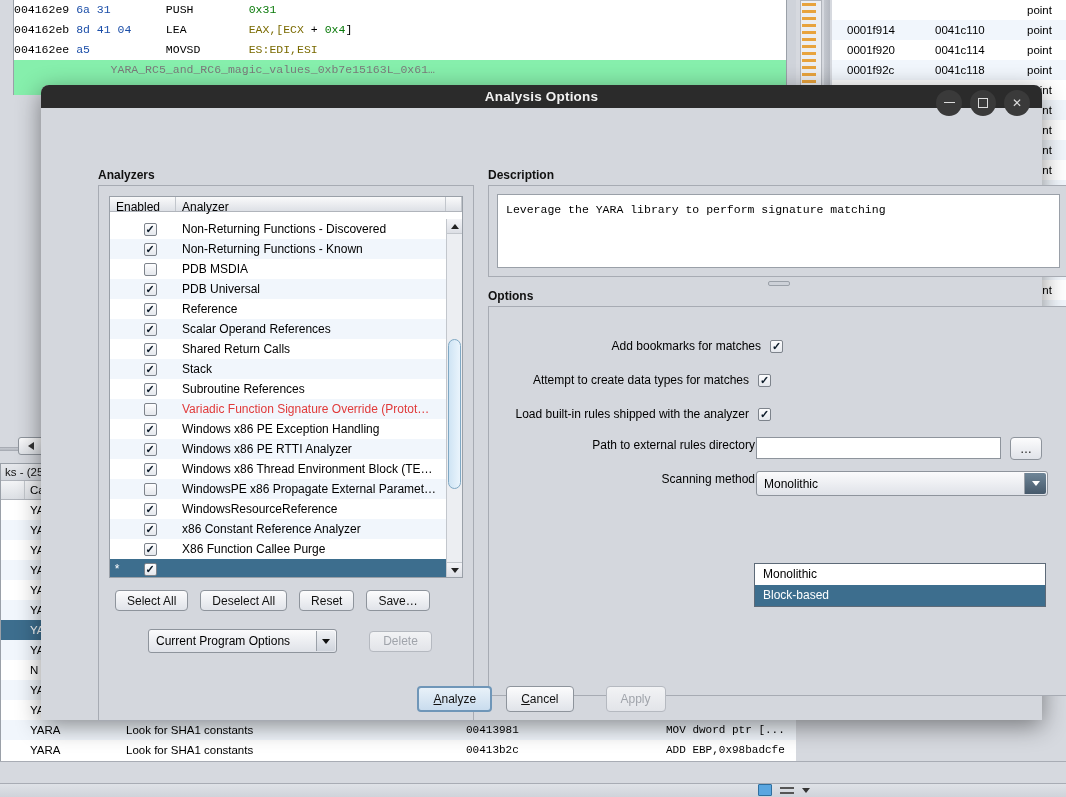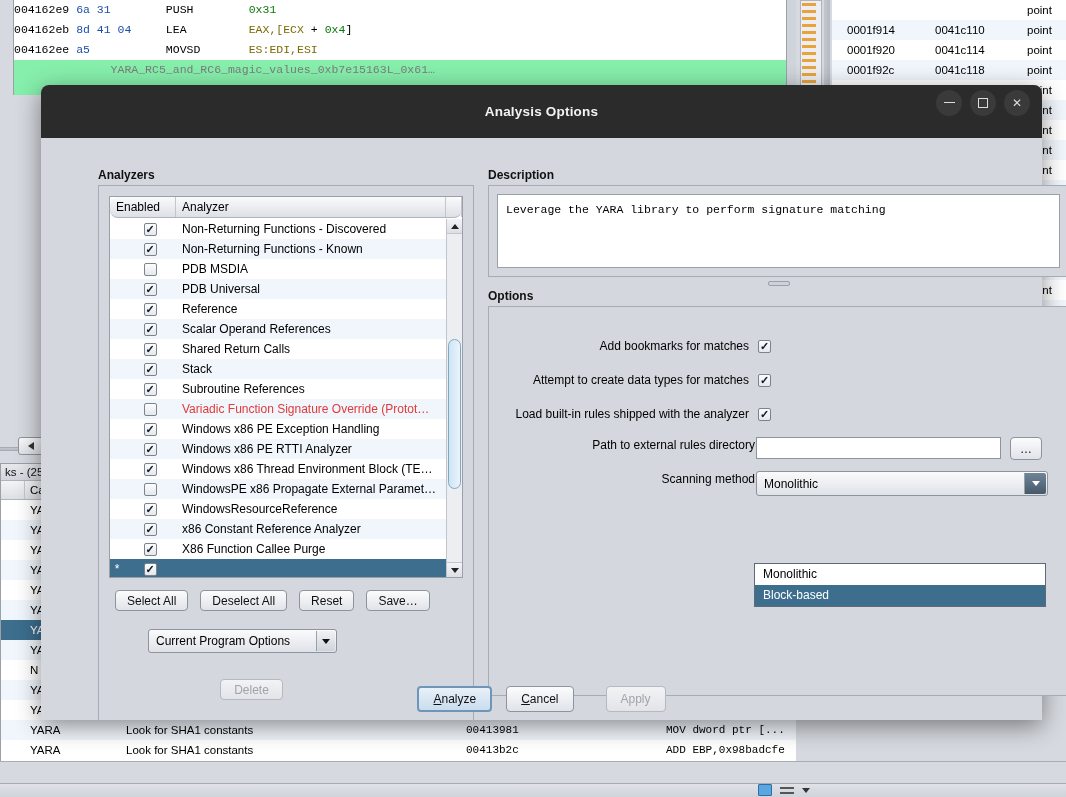--- a/index.html
+++ b/index.html
@@ -156,21 +156,21 @@
   }
 
   
   .dialog {
     position:absolute; left:41px; top:85px; width:1001px; height:635px;
     background:#d4d7dd;
     border-radius:8px 8px 0 0;
     box-shadow:0 6px 24px rgba(0,0,0,.45);
   }
   .dlg-title {
-    height:53px; background:#2b2b2b; border-radius:8px 8px 0 0;
+    height:23px; background:#2b2b2b; border-radius:8px 8px 0 0;
     display:flex; align-items:center; justify-content:center; position:relative;
   }
   .dlg-title span.t { color:#f2f2f2; font-size:13.5px; font-weight:bold; letter-spacing:.2px;}
   .wbtns { position:absolute; right:12px; top:0; height:35px; display:flex; align-items:center; gap:8px;}
   .wbtn { width:26px; height:26px; border-radius:50%; background:#3a3a3a;
     display:flex; align-items:center; justify-content:center; color:#dcdcdc; font-size:12px; cursor:pointer;}
   .wbtn .mn { width:11px; height:1.6px; background:#dcdcdc; }
   .wbtn .mx { width:10px; height:10px; border:1.6px solid #dcdcdc; }
 
   .dlg-body { position:absolute; left:0; top:35px; right:0; bottom:0; padding:12px 14px 0 14px; }
@@ -179,22 +179,22 @@
   .gtitle { font-size:12px; font-weight:bold; color:#111; margin-bottom:3px; }
   .gbox { border:1px solid #a7abb3; background:#d4d7dd; }
 
   .left-col { position:absolute; left:57px; top:48px; width:376px; height:557px; }
   .right-col { position:absolute; left:447px; top:48px; width:581px; height:557px; }
 
   
   .analyzers-box { height:536px; position:relative; padding:10px; }
   .tbl-wrap { position:absolute; left:10px; top:10px; right:10px; height:382px;
     border:1px solid #9aa0a8; background:#fff; overflow:hidden; }
-  .tbl-head { display:flex; height:21px; background:linear-gradient(#fafafb,#dde0e6);
-    border-bottom:1px solid #b0b4bb; font-size:12px;border-radius:8px; }
+  .tbl-head { display:flex; height:15px; background:linear-gradient(#fafafb,#dde0e6);
+    border-bottom:1px solid #b0b4bb; font-size:12px; }
   .tbl-head > div { line-height:21px; padding-left:6px; border-right:1px solid #c2c6cc; }
   .th-en { width:66px; } .th-an { flex:1; } .th-x { width:16px; border-right:none;}
   .tbl-body { position:absolute; left:0; top:22px; right:16px; bottom:0; overflow:hidden;}
   .arow { display:flex; height:20px; align-items:center; font-size:12px; }
   .arow:nth-child(even) { background:#f1f6fc; }
   .arow.sel { background:#3d6e8e; color:#fff; }
   .arow .star { width:14px; text-align:center; font-size:12px; }
   .arow .cbcell { width:52px; display:flex; align-items:center; justify-content:center; }
   .arow .nm { flex:1; padding-left:6px; white-space:nowrap; overflow:hidden; }
   .arow .nm.warn { color:#e03a3a; }
@@ -215,21 +215,21 @@
   .btn {
     height:21px; padding:0 11px; font-size:12px;
     background:linear-gradient(#fcfcfd,#e0e3e9);
     border:1px solid #8e949c; border-radius:4px; color:#111; cursor:pointer;
     display:inline-flex; align-items:center; justify-content:center;
   }
   .btn.disabled { color:#a0a4ab; background:linear-gradient(#f2f3f5,#e2e4e9); border-color:#b5b9c0; cursor:default;margin-left:18px; }
   .btn.default { border:2px solid #6f96b8; background:linear-gradient(#e8f1f9,#c9dcee); }
 
   .row-btns { position:absolute; left:16px; top:404px; display:flex; gap:12px; }
-  .row-combo { position:absolute; left:49px; top:443px; display:flex; gap:26px; align-items:center;flex-direction:column; }
+  .row-combo { position:absolute; left:49px; top:443px; display:flex; gap:14px; align-items:center; }
 
   .combo {
     height:24px; border:1px solid #8e949c; border-radius:3px; position:relative;
     background:linear-gradient(#fbfbfc,#dfe2e8); display:flex; align-items:center;
     font-size:12px; padding-left:7px; cursor:pointer;
   }
   .combo .arrowbox {
     position:absolute; right:1px; top:1px; bottom:1px; width:19px;
     background:linear-gradient(#f0f2f5,#cfd4dc); border-left:1px solid #9aa0a8;
     display:flex; align-items:center; justify-content:center; border-radius:0 2px 2px 0;
@@ -787,21 +787,21 @@
           <div class="desc-area">Leverage the YARA library to perform signature matching</div>
         </div>
 
         <div class="splitter">
           <span class="grip"></span>
         </div>
 
         <div class="gtitle">Options</div>
         <div class="gbox options-box">
 
-          <div class="opt-row" style="left:0; top:32px; width:282px; justify-content:flex-end;">
+          <div class="opt-row" style="left:12px; top:32px; width:282px; justify-content:flex-end;">
             <span class="opt-label">Add bookmarks for matches</span>
             <span class="ocb on"></span>
           </div>
           <div class="opt-row" style="left:0; top:66px; width:282px; justify-content:flex-end;">
             <span class="opt-label">Attempt to create data types for matches</span>
             <span class="ocb on"></span>
           </div>
           <div class="opt-row" style="left:0; top:131px; width:266px; justify-content:flex-end;">
             <span class="opt-label">Path to external rules directory</span>
           </div>

